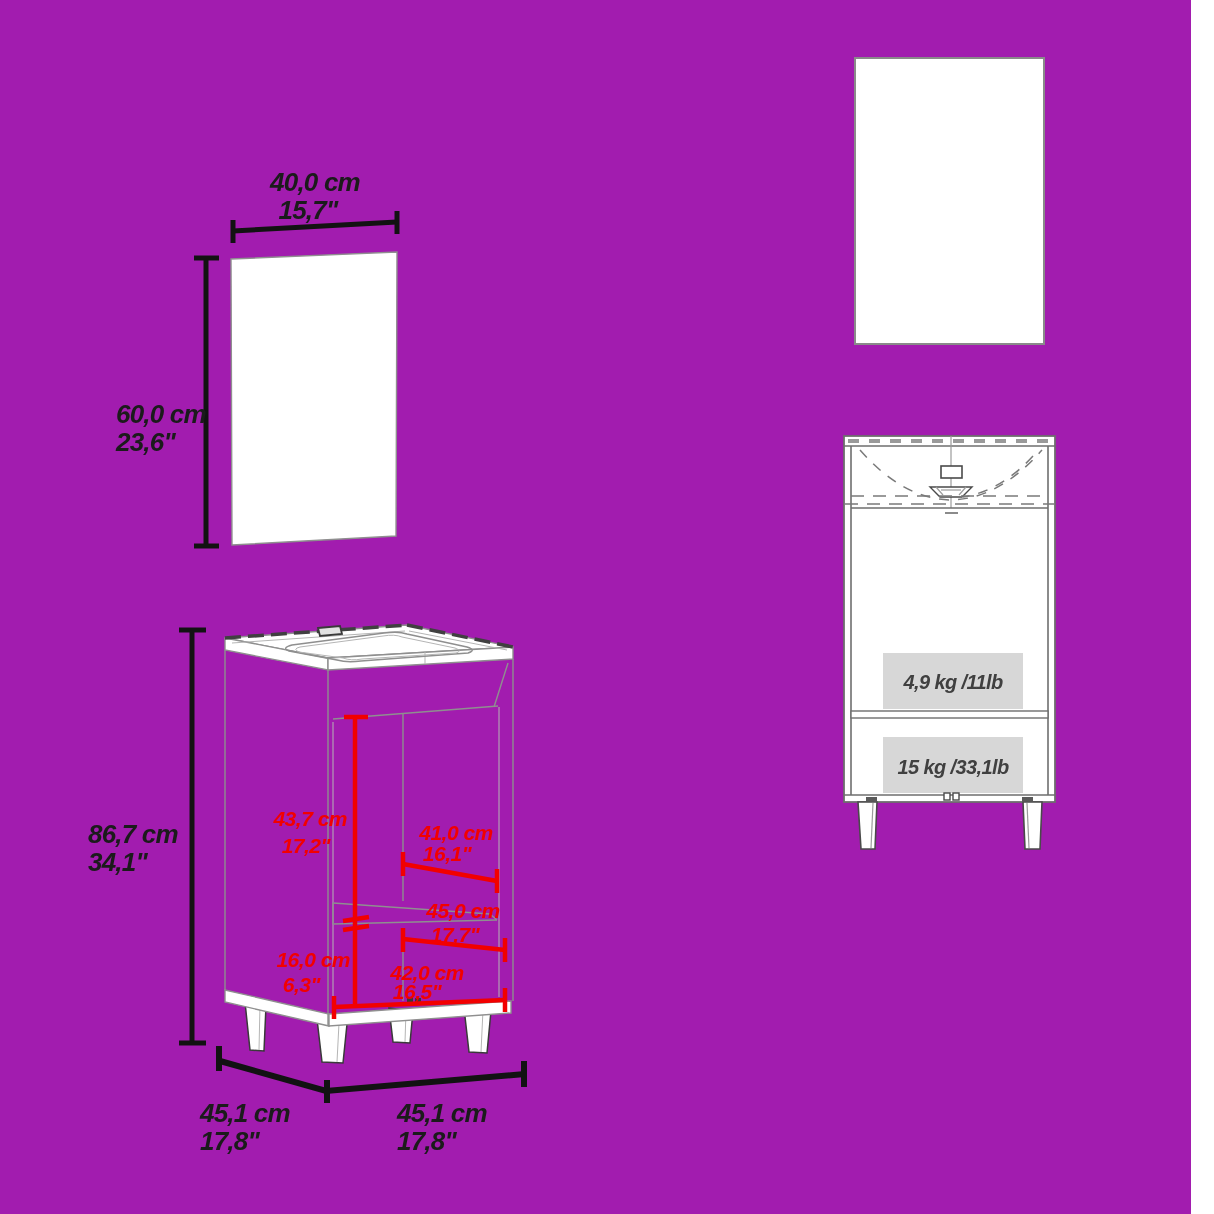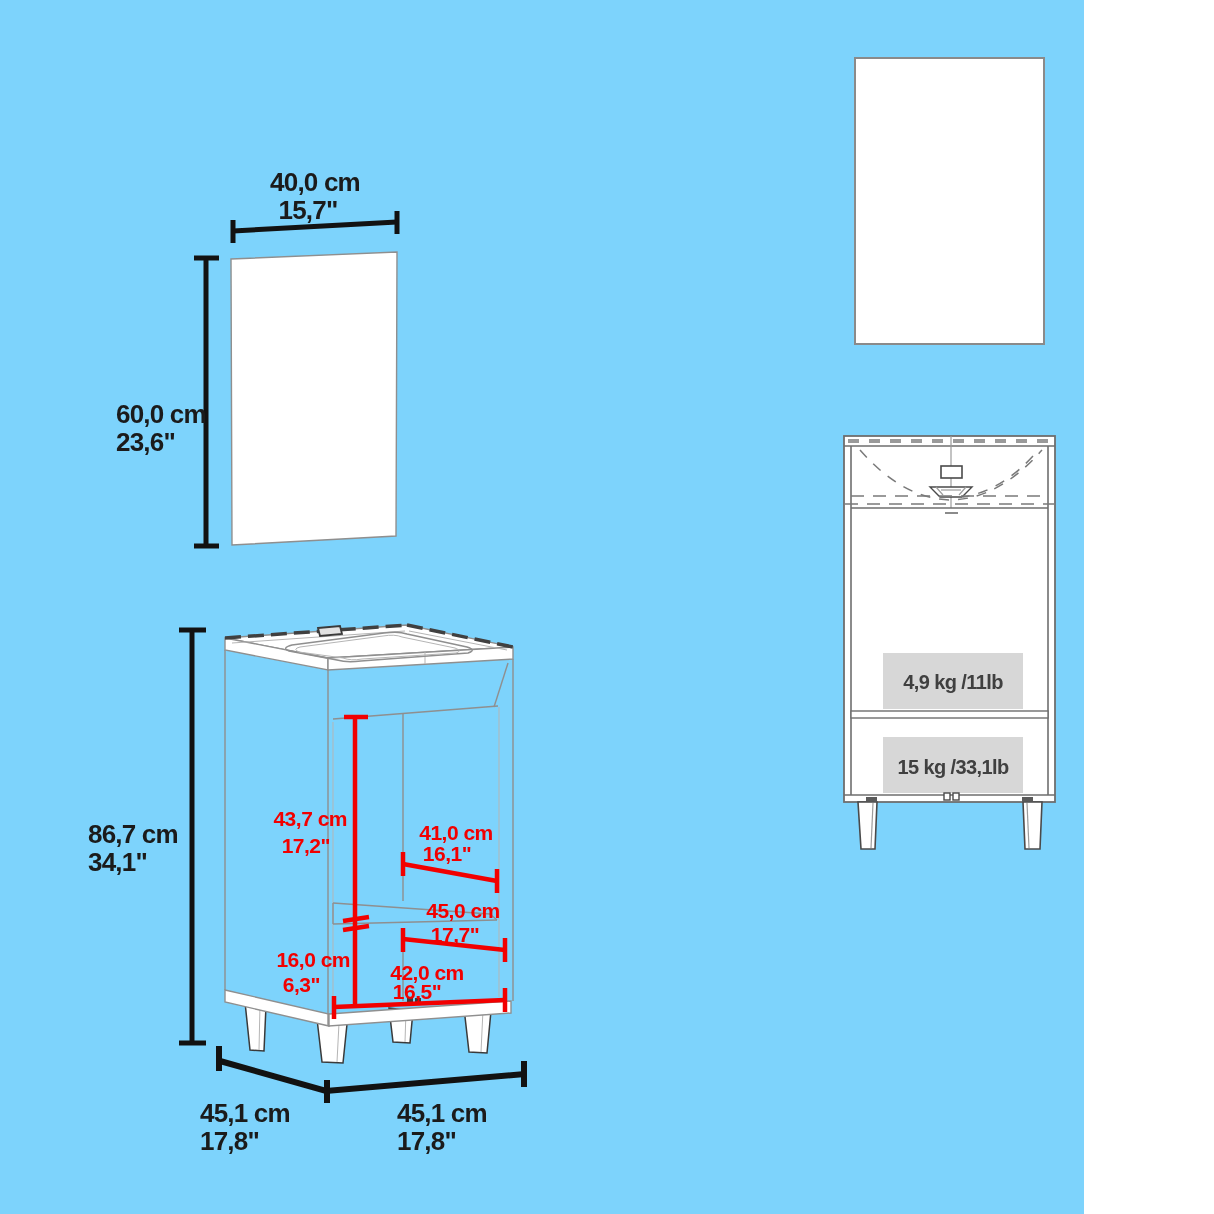--- a/index.html
+++ b/index.html
@@ -1,16 +1,16 @@
 <!DOCTYPE html>
 <html><head>
 <meta charset="utf-8">
 <style>
   html,body{margin:0;padding:0;background:#ffffff;}
-  #canvas{position:relative;width:1084px;height:1214px;background:#7dd3fc;overflow:hidden;}
+  #canvas{position:relative;width:1191px;height:1214px;background:#a21caf;overflow:hidden;font-style:italic;}
   svg{display:block;}
   .s  {stroke:#8f8f8f;stroke-width:1.4;fill:none;}
   .s2 {stroke:#b5b5b5;stroke-width:1;fill:none;}
   .dk {stroke:#3a3a3a;stroke-width:1.5;fill:none;}
   .fill-white{fill:#ffffff;}
   .dimb{stroke:#121212;stroke-width:5;fill:none;}
   .dimb2{stroke:#121212;stroke-width:6;fill:none;}
   .dimr{stroke:#f20000;stroke-width:4.5;fill:none;}
   .fv  {stroke:#6e6e6e;stroke-width:1.6;fill:none;}
   .fvl {stroke:#9b9b9b;stroke-width:1.2;fill:none;}

